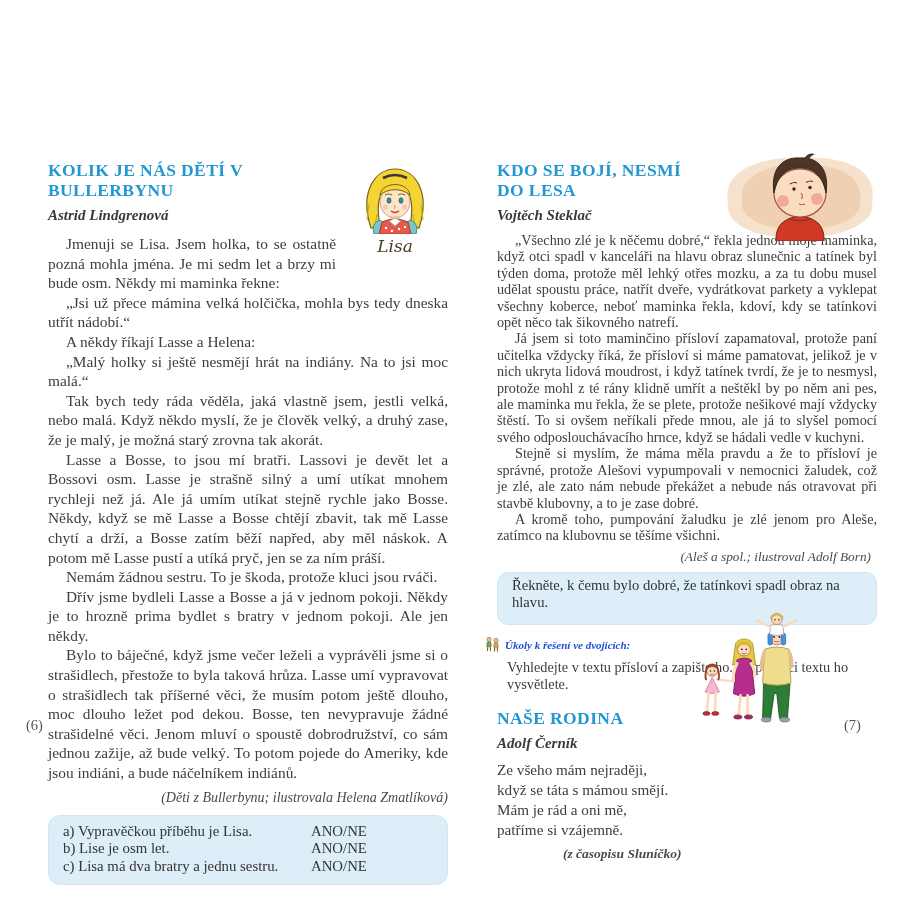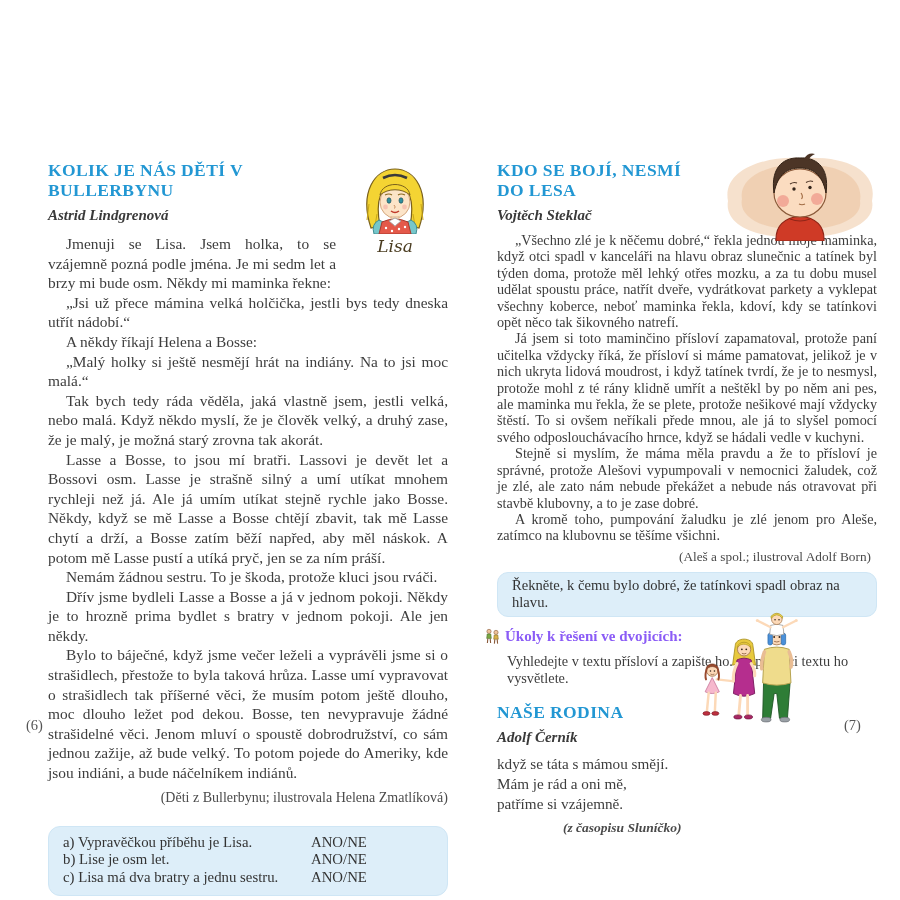--- a/index.html
+++ b/index.html
@@ -16,42 +16,42 @@
     margin:0 0 7px 0;font-size:17.5px;font-weight:bold;color:var(--title_blue,#2297d3);
     letter-spacing:0.4px;line-height:20px;
   }
   .author{font-weight:bold;font-style:italic;font-size:15px;margin:0 0 10px 0;color:#3a3a3a;}
   #right-page .author{margin-bottom:8px;font-family:Liberation Serif, serif;}
 
   .body-text p{margin:0;text-indent:18px;text-align:justify;}
   #left-page .body-text p{font-size:15.4px;line-height:19.6px;}
   #right-page .body-text p{font-size:14.2px;line-height:16.4px;}
 
-  .attribution{text-align:right;color:#4a4a4a;}
-  #left-page .attribution{font-size:14px;margin:7px 0 20px 0;}
+  .attribution{font-style:italic;text-align:right;color:#4a4a4a;}
+  #left-page .attribution{font-size:14px;margin:7px 0 9px 0;}
   #right-page .attribution{font-size:13.3px;margin:5px 6px 7px 0;}
 
   .task-box{
     background:var(--box_bg,#ddeef9);border:1px solid #cfe6f5;border-radius:12px;
     padding:7px 14px 9px 14px;font-size:14.8px;line-height:17.5px;color:#333;
   }
   .task-row{display:grid;grid-template-columns:248px 1fr;}
   .task-box-single{
     background:var(--box_bg,#ddeef9);border:1px solid #cfe6f5;border-radius:11px;
-    padding:4px 14px 5px 14px;font-size:14.6px;line-height:17px;color:#333;margin-bottom:11px;
+    padding:4px 14px 13px 14px;font-size:14.6px;line-height:17px;color:#333;margin-bottom:11px;
   }
 
   
   .lisa-float{float:right;width:106px;margin:4px 0 4px 6px;text-align:center;}
   .lisa-caption{font-style:italic;font-size:17px;color:#4a3c20;margin-top:-2px;
     font-family:"DejaVu Serif", serif;}
   .boy-float{float:right;width:175px;height:66px;position:relative;}
   .boy-float svg{position:absolute;top:-7px;right:-3px;}
 
-  .pair-heading{font-weight:bold;font-size:15px;color:#8b5cf6;margin:0 0 5px 0;}
+  .pair-heading{font-weight:bold;font-style:italic;font-size:11px;color:#1d4ed8;margin:0 0 5px 0;}
   .pair-icon{display:inline-block;margin-left:-13px;margin-right:4px;vertical-align:-3px;}
   .pair-text{font-size:14.3px;padding-left:10px;margin-bottom:15px;}
 
   .poem{margin-top:2px;}
   .poem-line{font-size:15.2px;line-height:20px;}
   .poem-attribution{font-style:italic;font-size:13.5px;color:#4a4a4a;margin:6px 0 0 66px;font-weight:bold;}
 
   .family-illus{position:absolute;left:194px;top:443px;}
 
   .page-number{position:absolute;font-size:14.5px;color:#555;}
@@ -88,23 +88,23 @@
       <circle cx="50" cy="61" r="1.2" fill="#fff"></circle>
       <path d="M44 57 L50 54 L56 57 L50 62 Z" fill="#ffffff" stroke="#999999" stroke-width="0.8"></path>
     </svg>
     <div class="lisa-caption">Lisa</div>
   </div>
 
   <h2 class="story-title">KOLIK JE NÁS DĚTÍ V BULLERBYNU</h2>
   <div class="author">Astrid Lindgrenová</div>
 
   <div class="body-text">
-    <p>Jmenuji se Lisa. Jsem holka, to se vzájemně pozná podle jména. Je mi sedm let a brzy mi bude osm. Někdy mi maminka řekne:</p>
-    <p>„Jsi už přece mámina velká holčička, jestli bys tedy dneska utřít nádobí.“</p>
-    <p>A někdy říkají Helena a Bosse:</p>
+    <p>Jmenuji se Lisa. Jsem holka, to se ostatně pozná mohla jména. Je mi sedm let a brzy mi bude osm. Někdy mi maminka řekne:</p>
+    <p>„Jsi už přece mámina velká holčička, mohla bys tedy dneska utřít nádobí.“</p>
+    <p>A někdy říkají Lasse a Helena:</p>
     <p>„Malý holky si ještě nesmějí hrát na indiány. Na to jsi moc malá.“</p>
     <p>Tak bych tedy ráda věděla, jaká vlastně jsem, jestli velká, nebo malá. Když někdo myslí, že je člověk velký, a druhý zase, že je malý, je možná starý zrovna tak akorát.</p>
     <p>Lasse a Bosse, to jsou mí bratři. Lassovi je devět let a Bossovi osm. Lasse je strašně silný a umí utíkat mnohem rychleji než já. Ale já umím utíkat stejně rychle jako Bosse. Někdy, když se mě Lasse a Bosse chtějí zbavit, tak mě Lasse chytí a drží, a Bosse zatím běží napřed, aby měl náskok. A potom mě Lasse pustí a utíká pryč, jen se za ním práší.</p>
     <p>Nemám žádnou sestru. To je škoda, protože kluci jsou rváči.</p>
     <p>Dřív jsme bydleli Lasse a Bosse a já v jednom pokoji. Někdy je to hrozně prima bydlet s bratry v jednom pokoji. Ale jen někdy.</p>
     <p>Bylo to báječné, když jsme večer leželi a vyprávěli jsme si o strašidlech, přestože to byla taková hrůza. Lasse umí vypravovat o strašidlech tak příšerné věci, že musím potom ještě dlouho, moc dlouho ležet pod dekou. Bosse, ten nevypravuje žádné strašidelné věci. Jenom mluví o spoustě dobrodružství, co sám jednou zažije, až bude velký. To potom pojede do Ameriky, kde jsou indiáni, a bude náčelníkem indiánů.</p>
   </div>
 
   <div class="attribution">(Děti z Bullerbynu; ilustrovala Helena Zmatlíková)</div>
 
@@ -169,20 +169,21 @@
         <path d="M10.8 11.4 L10.4 15.6 M13.2 11.4 L13.6 15.6" stroke="#8a5a3a" stroke-width="1.1"></path>
       </svg>
     </span><span>Úkoly k řešení ve dvojicích:</span>
   </div>
   <div class="pair-text">Vyhledejte v textu přísloví a zapište ho. Za pomoci textu ho vysvětlete.</div>
 
   <h2 class="story-title">NAŠE RODINA</h2>
   <div class="author">Adolf Černík</div>
 
   <div class="poem">
+    <div class="poem-line">Ze všeho mám nejraději,</div>
     <div class="poem-line">když se táta s mámou smějí.</div>
     <div class="poem-line">Mám je rád a oni mě,</div>
     <div class="poem-line">patříme si vzájemně.</div>
     <div class="poem-attribution">(z časopisu Sluníčko)</div>
   </div>
 
   <div class="family-illus">
     <svg width="115" height="128" viewBox="0 0 130 128">
 
       <path d="M82 82 h30 L109 122 h-9 L97 94 L94 94 L90 122 h-9 Z" fill="#2e7d36" stroke="#1d5423" stroke-width="1"></path>

